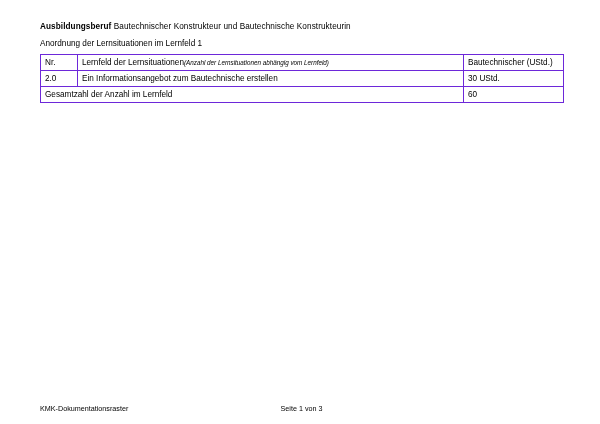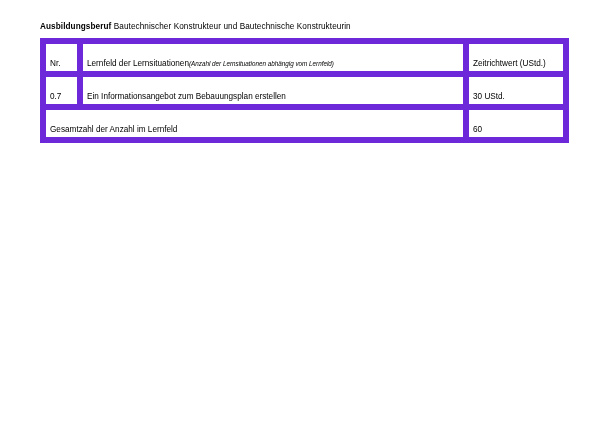--- a/index.html
+++ b/index.html
@@ -46,22 +46,22 @@
     margin-bottom: 4px;
     white-space: nowrap;
   }
 
   table.ls-table {
     border-collapse: collapse;
     width: 523px;
     table-layout: fixed;
   }
   table.ls-table td, table.ls-table th {
-    border: 6px solid #6d28d9;
-    padding: 14px 4px 2px 4px;
+    border: 1px solid #6d28d9;
+    padding: 2px 4px 2px 4px;
     font-size: 8.2px;
     line-height: 11px;
     vertical-align: middle;
     text-align: left;
     font-weight: normal;
     height: 13px;
     box-sizing: border-box;
     overflow: hidden;
     white-space: nowrap;
   }
@@ -109,44 +109,49 @@
 </style>
 </head>
 <body>
 
 <div class="page">
 
   <div class="content">
 
     <div class="doc-title"><span class="strong">Ausbildungsberuf</span><span> Bautechnischer Konstrukteur und Bautechnische Konstrukteurin</span></div>
 
+    <div class="doc-subtitle">Anordnung der Lernsituationen im Lernfeld 1</div>
 
     <table class="ls-table">
       <colgroup>
         <col class="c-nr">
         <col class="c-desc">
         <col class="c-zeit">
       </colgroup>
       <tbody>
         <tr class="hdr">
           <td>Nr.</td>
           <td><span>Lernfeld der Lernsituationen</span><span class="note">(Anzahl der Lernsituationen abhängig vom Lernfeld)</span></td>
-          <td>Zeitrichtwert (UStd.)</td>
+          <td>Bautechnischer (UStd.)</td>
         </tr>
 
         <tr>
-          <td>0.7</td>
-          <td>Ein Informationsangebot zum Bebauungsplan erstellen</td>
+          <td>2.0</td>
+          <td>Ein Informationsangebot zum Bautechnische erstellen</td>
           <td>30 UStd.</td>
         </tr>
 
 
         <tr class="total">
           <td colspan="2">Gesamtzahl der Anzahl im Lernfeld</td>
           <td class="num">60</td>
         </tr>
       </tbody>
     </table>
 
   </div>
 
+  <div class="footer">
+    <span class="left">KMK-Dokumentationsraster</span>
+    <span class="center">Seite 1 von 3</span>
+  </div>
 
 </div>
 
 </body></html>

